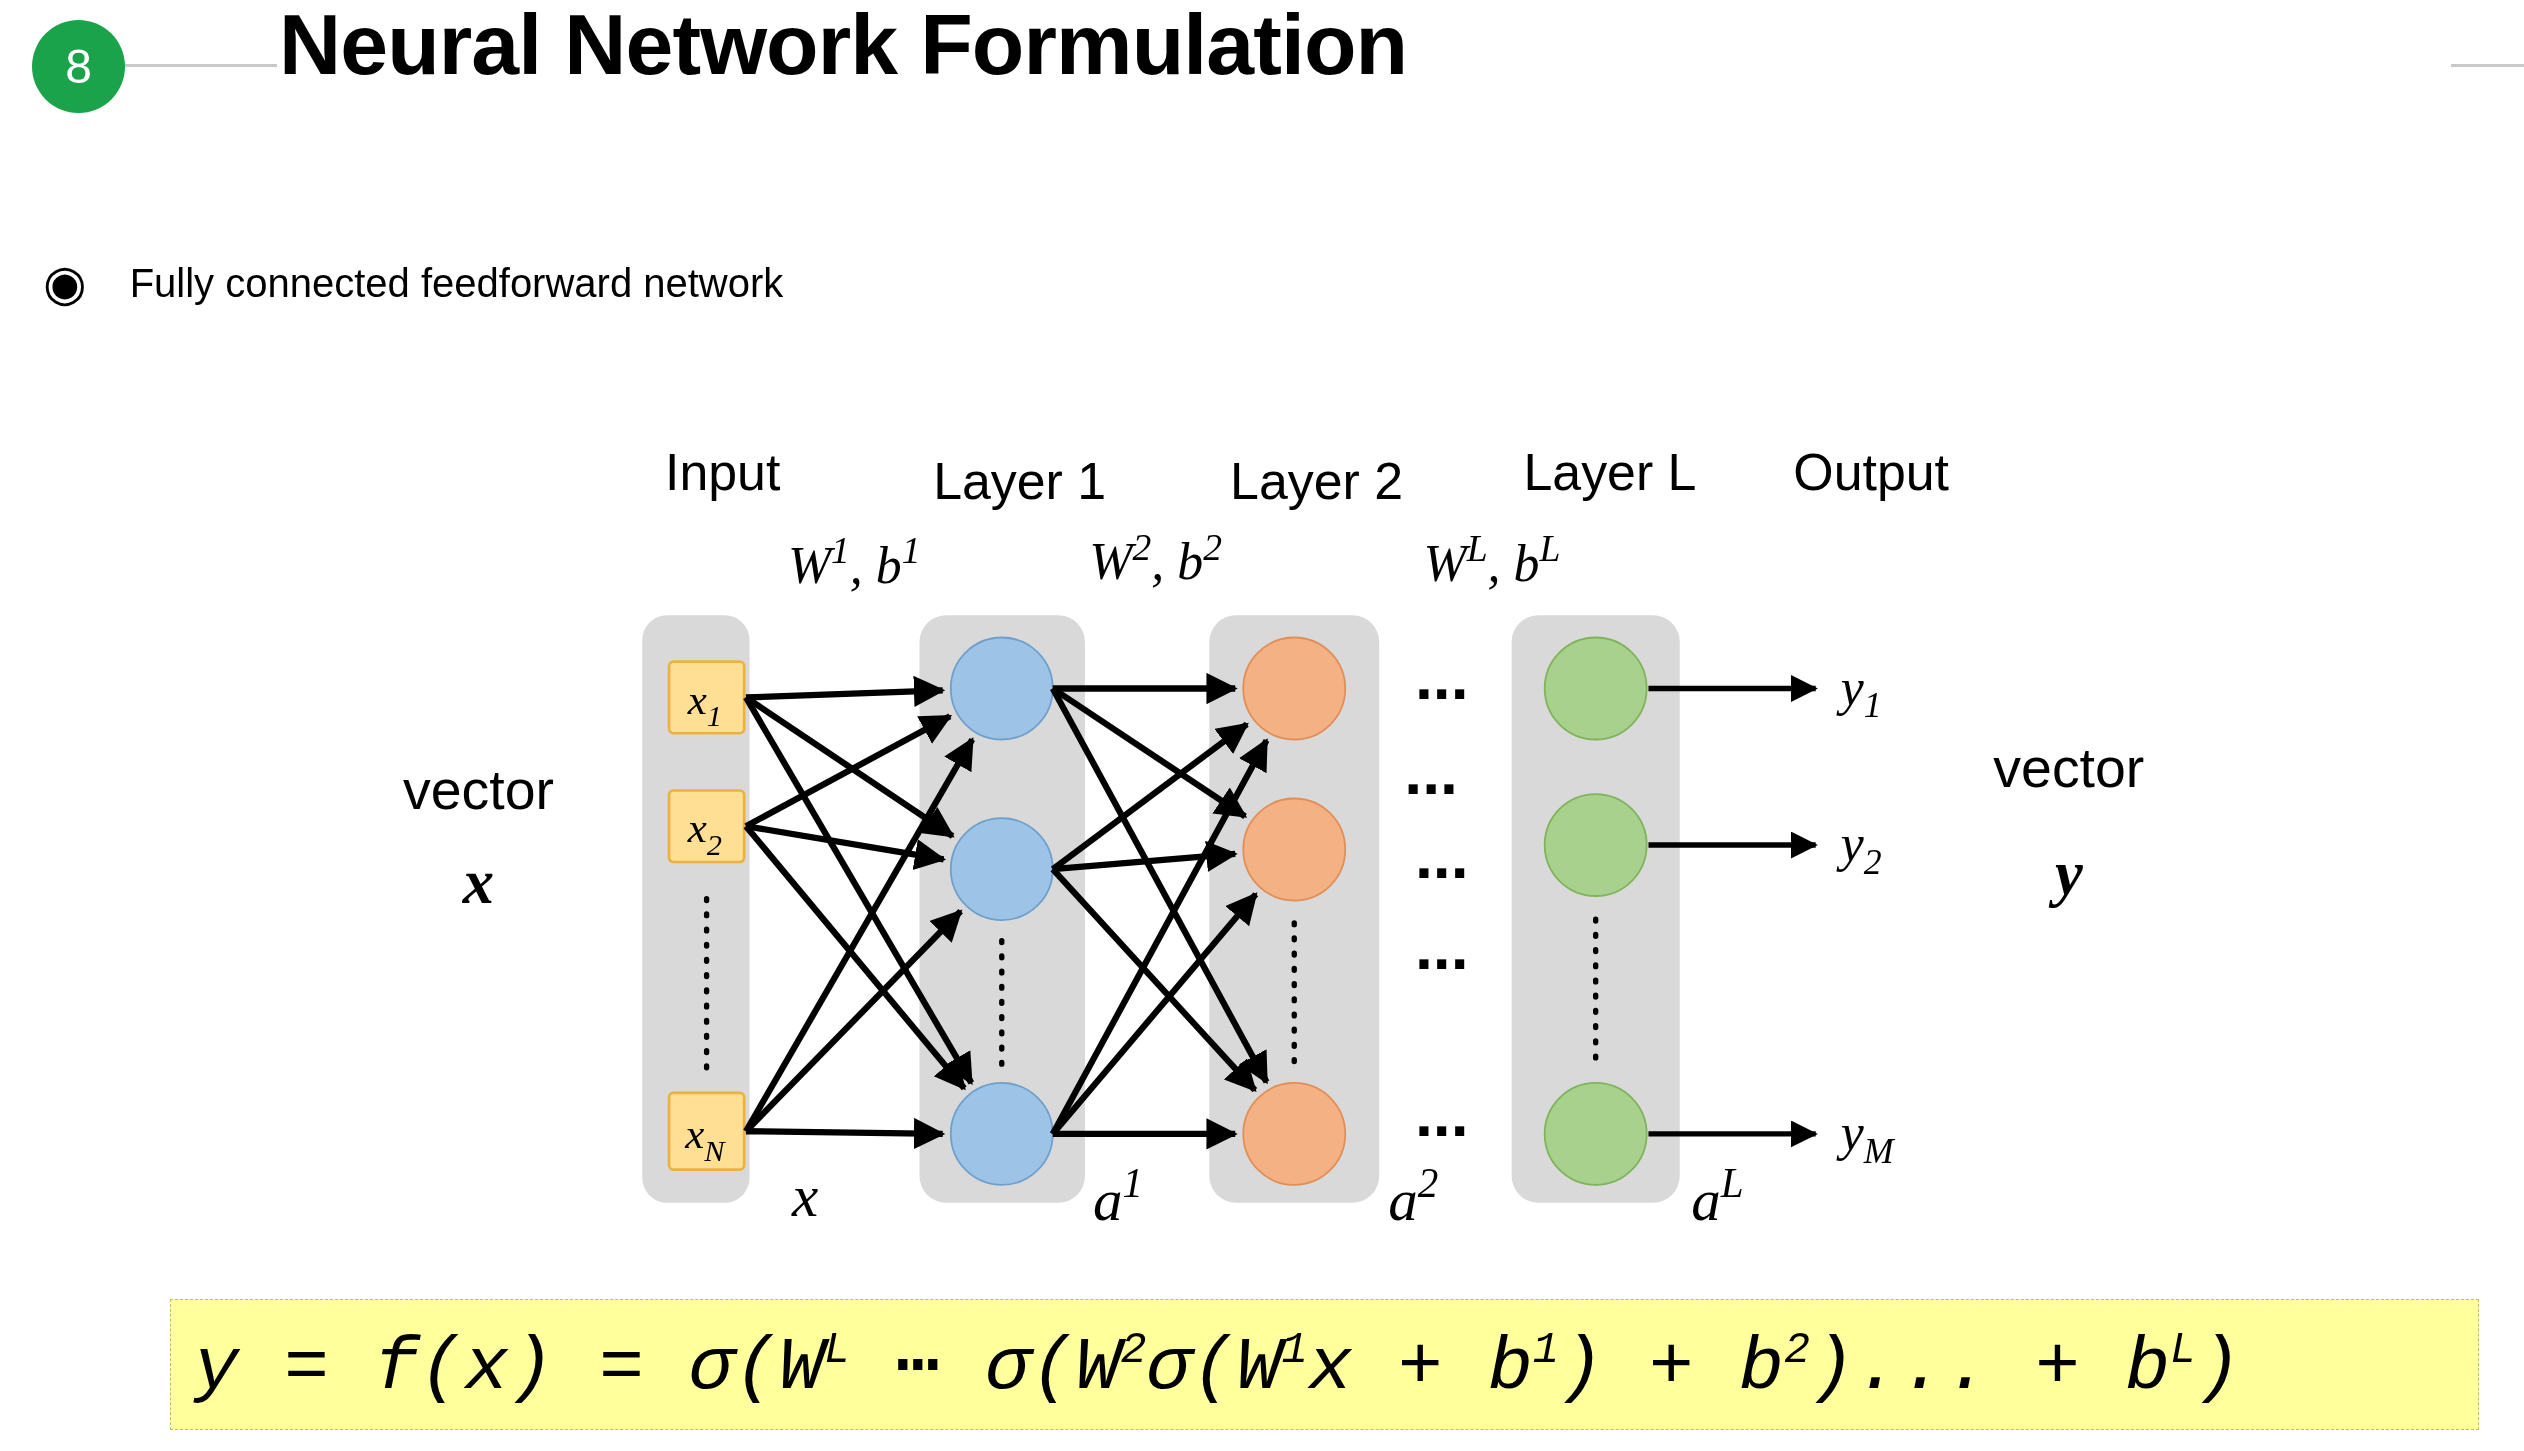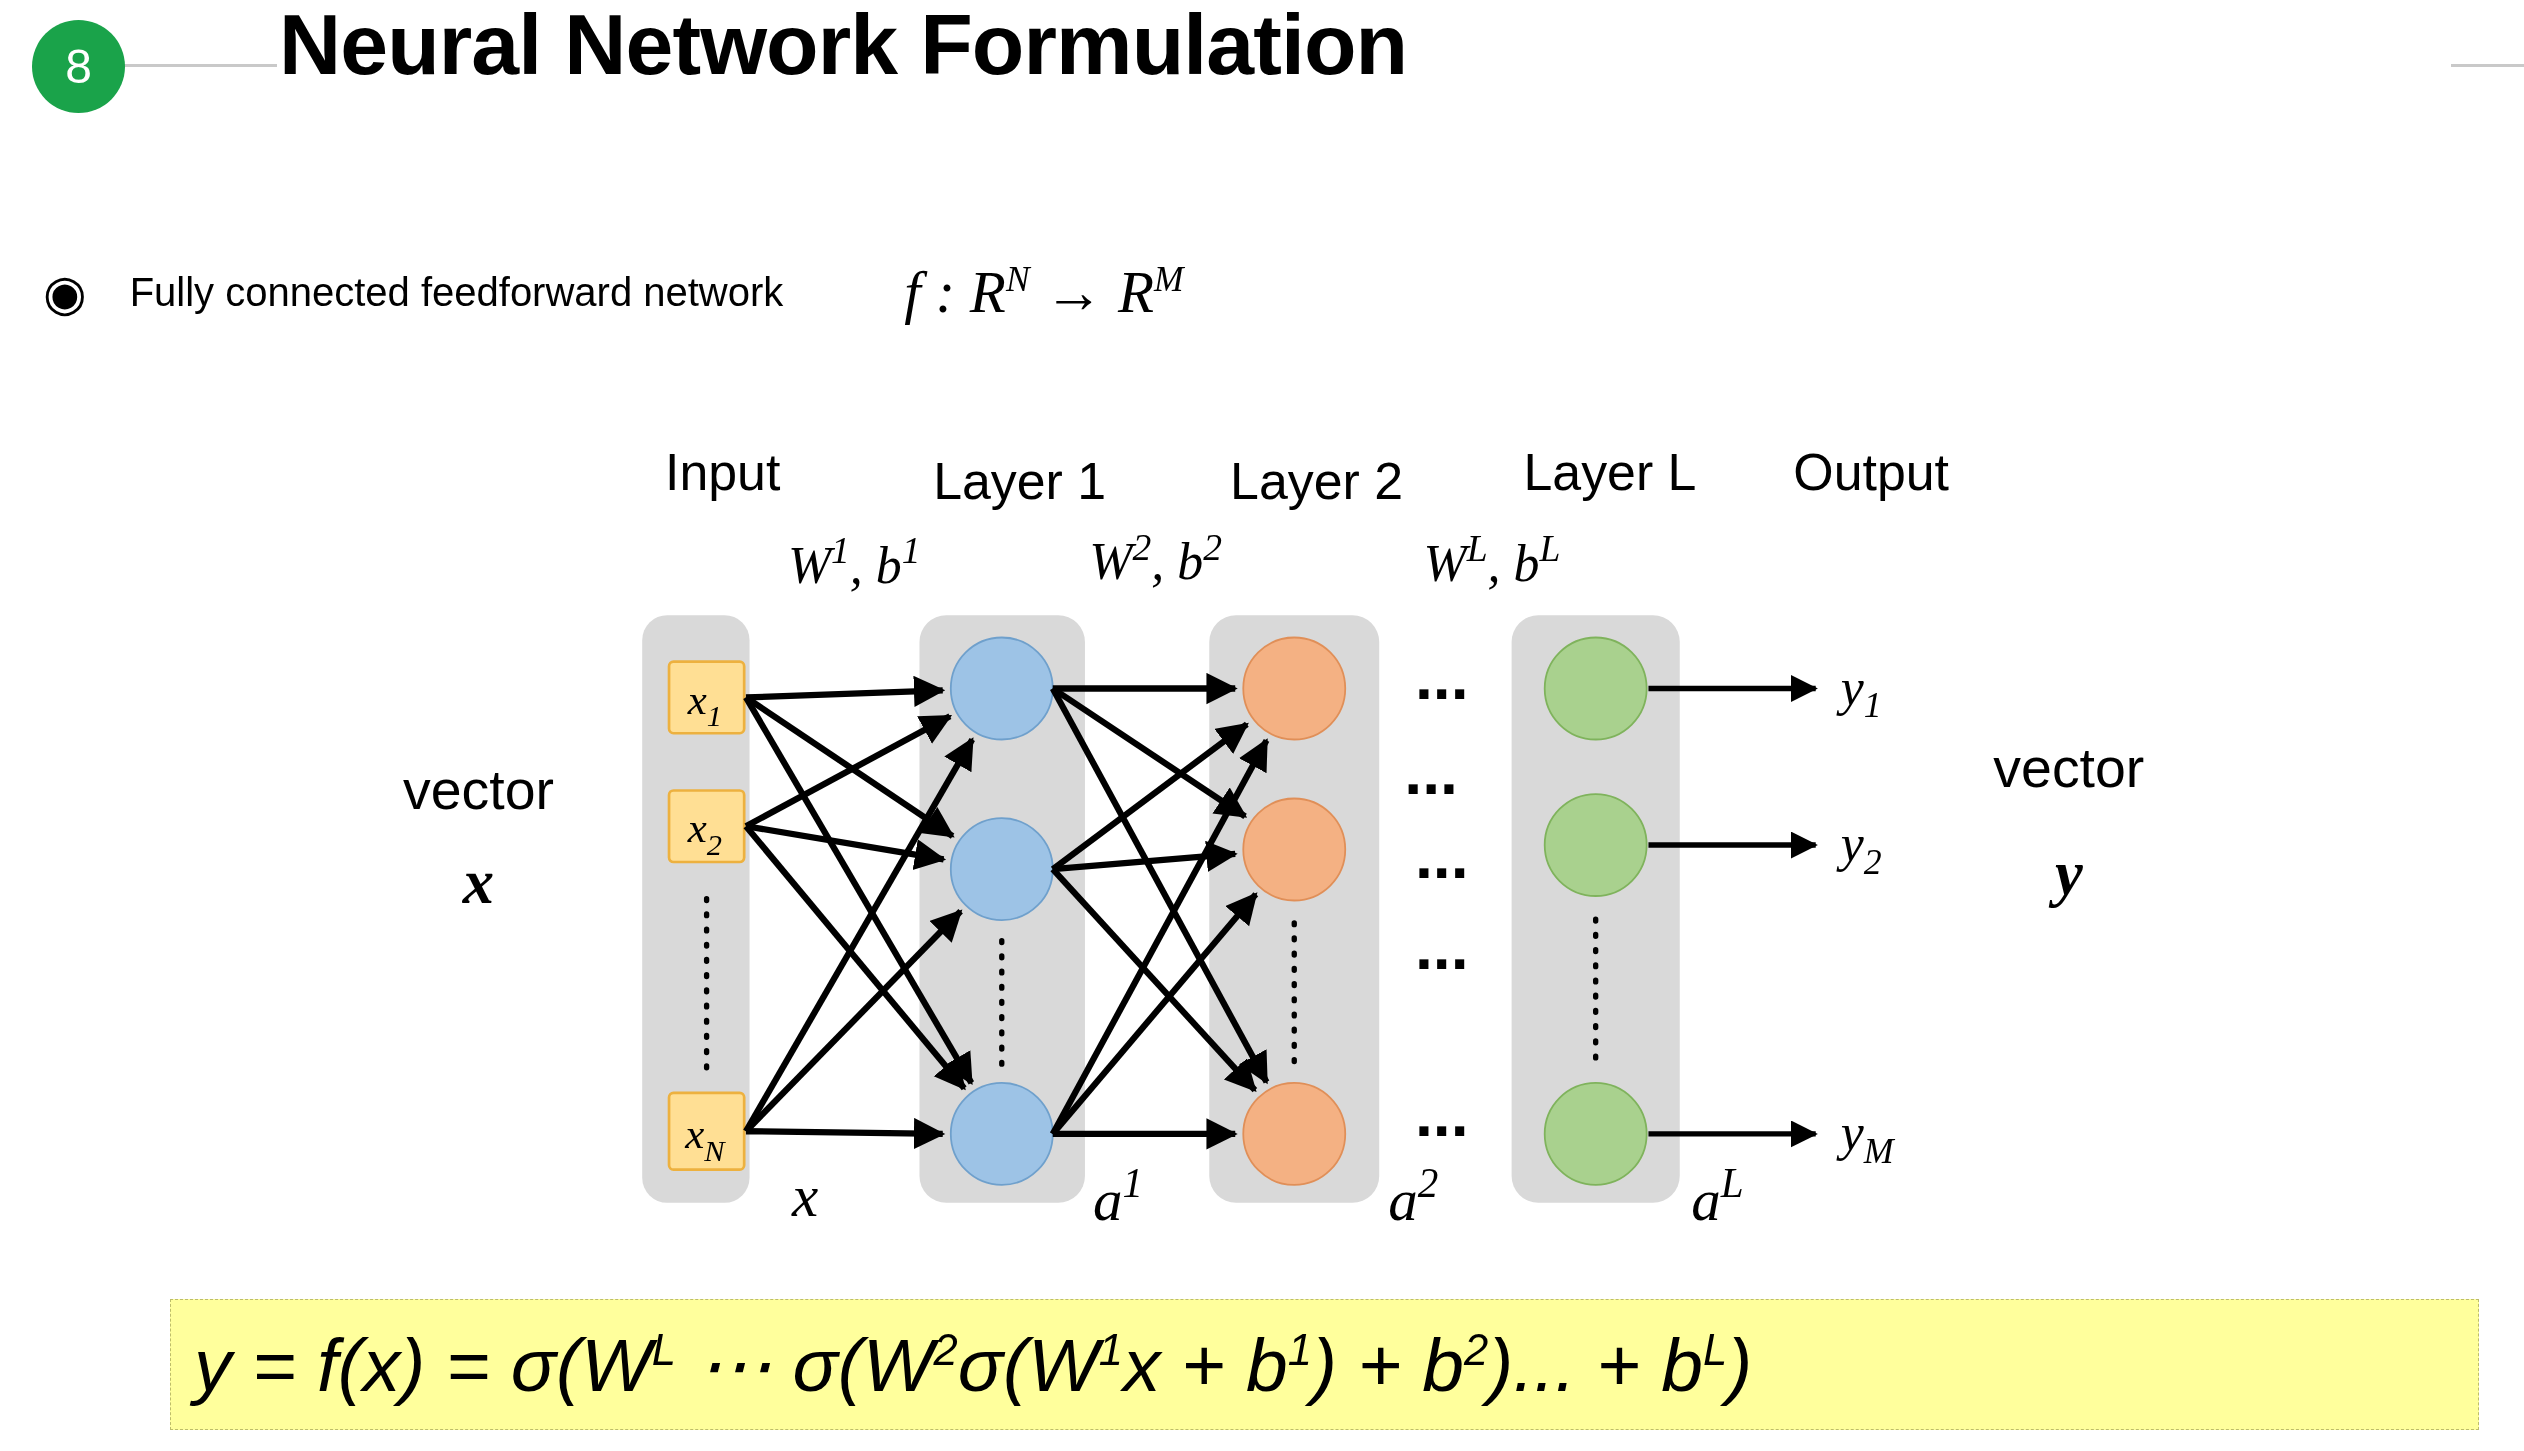--- a/index.html
+++ b/index.html
@@ -45,37 +45,36 @@
   .dots{font-family:"Liberation Sans",sans-serif;font-weight:bold;font-size:72px;text-anchor:middle;}
   line.conn{stroke:#000;stroke-width:7;}
   line.outconn{stroke:#000;stroke-width:6;}
   .dotline{stroke:#000;stroke-width:6;stroke-dasharray:2 15;stroke-linecap:round;fill:none;}
   
   .formula-box{
     position:absolute;left:170px;top:1299px;width:2309px;height:131px;
     background:#ffff9c;border:1.8px dashed #bdbd6a;box-sizing:border-box;
     display:flex;align-items:center;padding-left:23px;white-space:nowrap;
   }
-  .fx{font-family:Liberation Sans, sans-serif;font-style:italic;font-size:75px;}
+  .fx{font-family:Liberation Mono, monospace;font-style:italic;font-size:75px;}
   .fx sup{font-size:58%;}
 </style>
 </head>
 <body>
 
 <div class="page-badge">
   <span>8</span>
 </div>
 <div class="rule rule-left"></div>
 <h1 class="slide-title">Neural Network Formulation</h1>
 <div class="rule rule-right"></div>
 
 <div class="bullet-row">
   <span class="bullet-marker">◉</span>
   <span class="bullet-text">Fully connected feedforward network</span>
-  <span class="mapping-formula"><span>f : R</span><sup>N</sup><span> → R</span><sup>M</sup></span>
 </div>
 
 <svg class="diagram" width="2525" height="841" viewBox="0 0 2823 940">
   <defs>
     <marker id="arr" markerWidth="6" markerHeight="6" refX="4.6" refY="2.5" orient="auto" markerUnits="strokeWidth">
       <path d="M0,0 L5,2.5 L0,5 Z" fill="#000"></path>
     </marker>
   </defs>
 
   <text class="lbl" x="808" y="68">Input</text>

